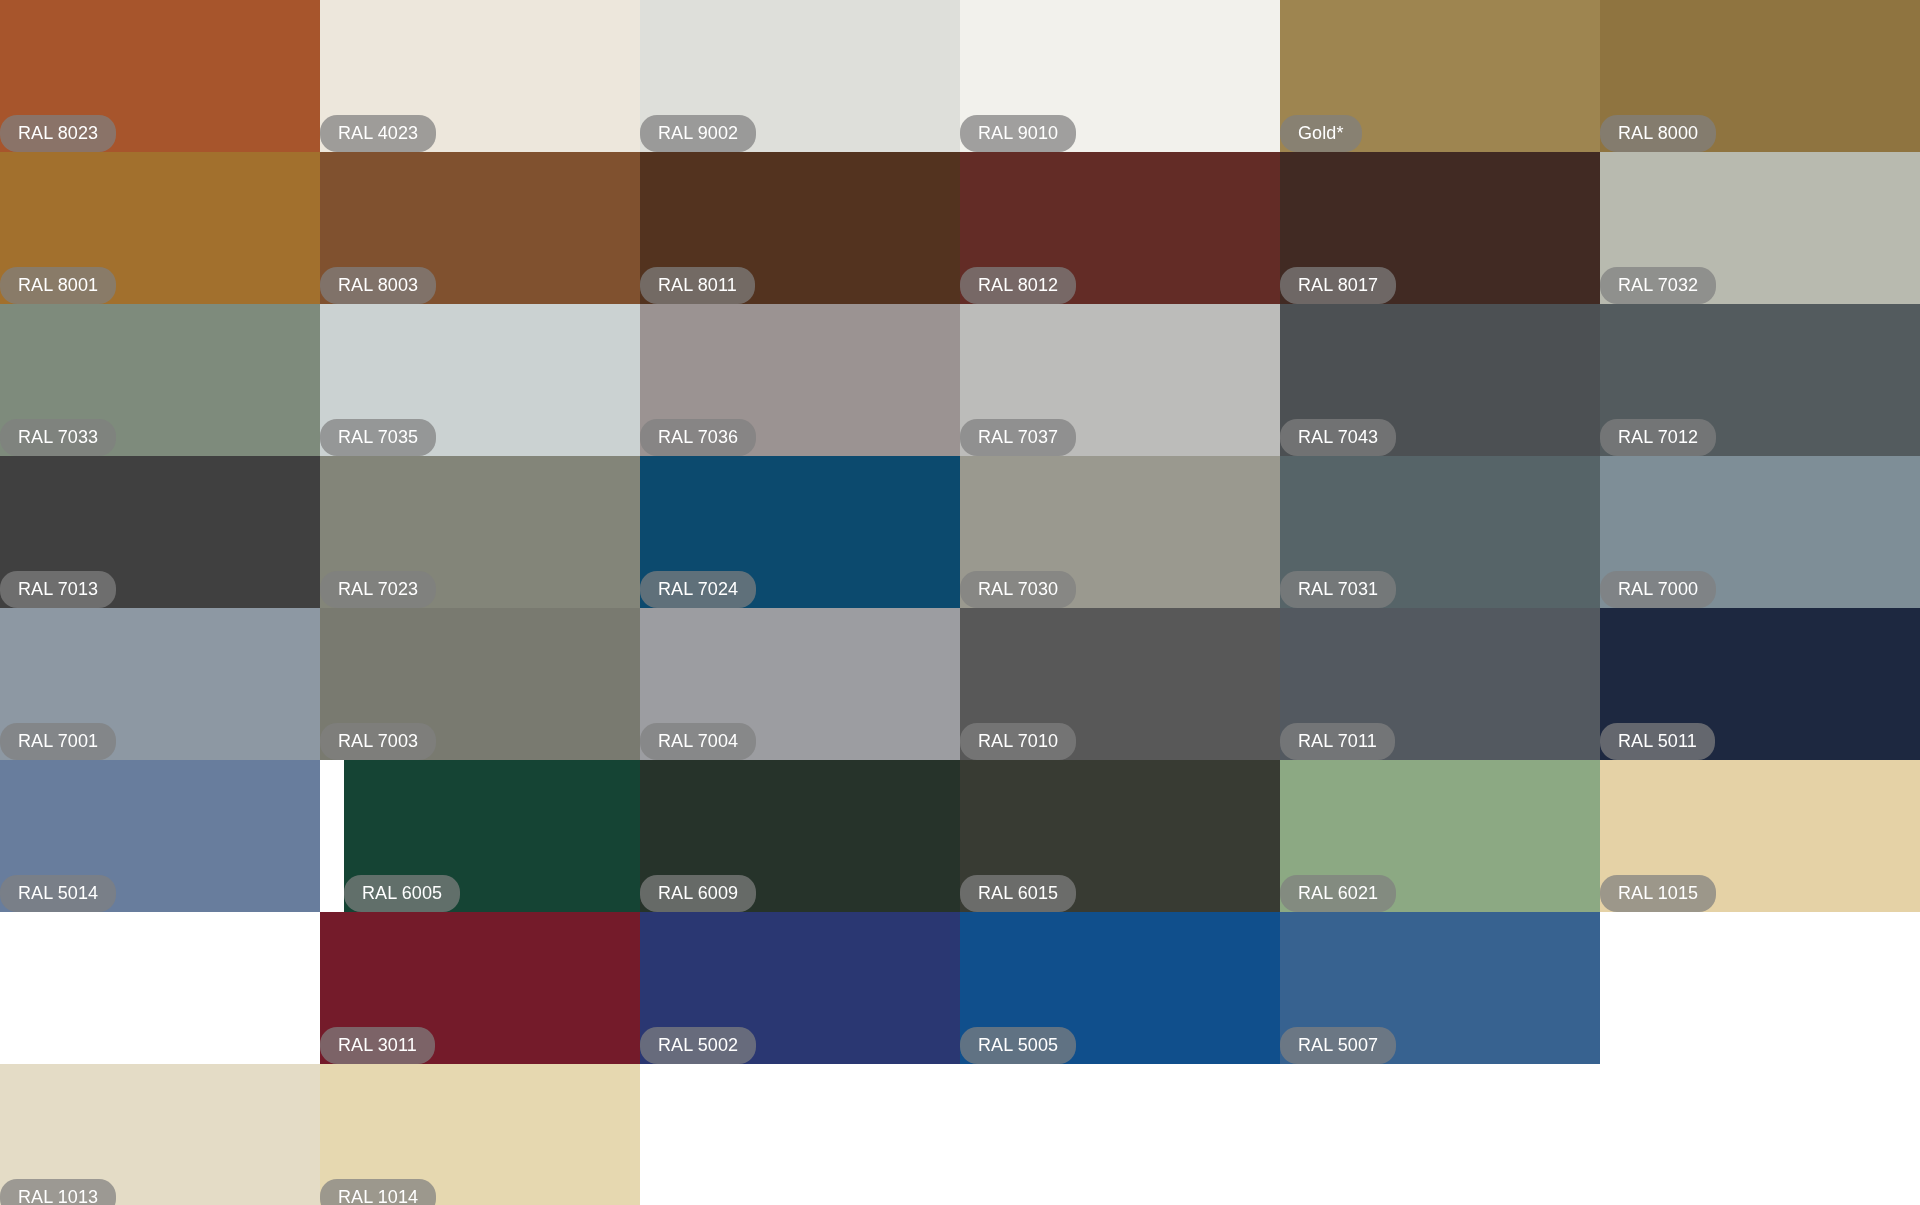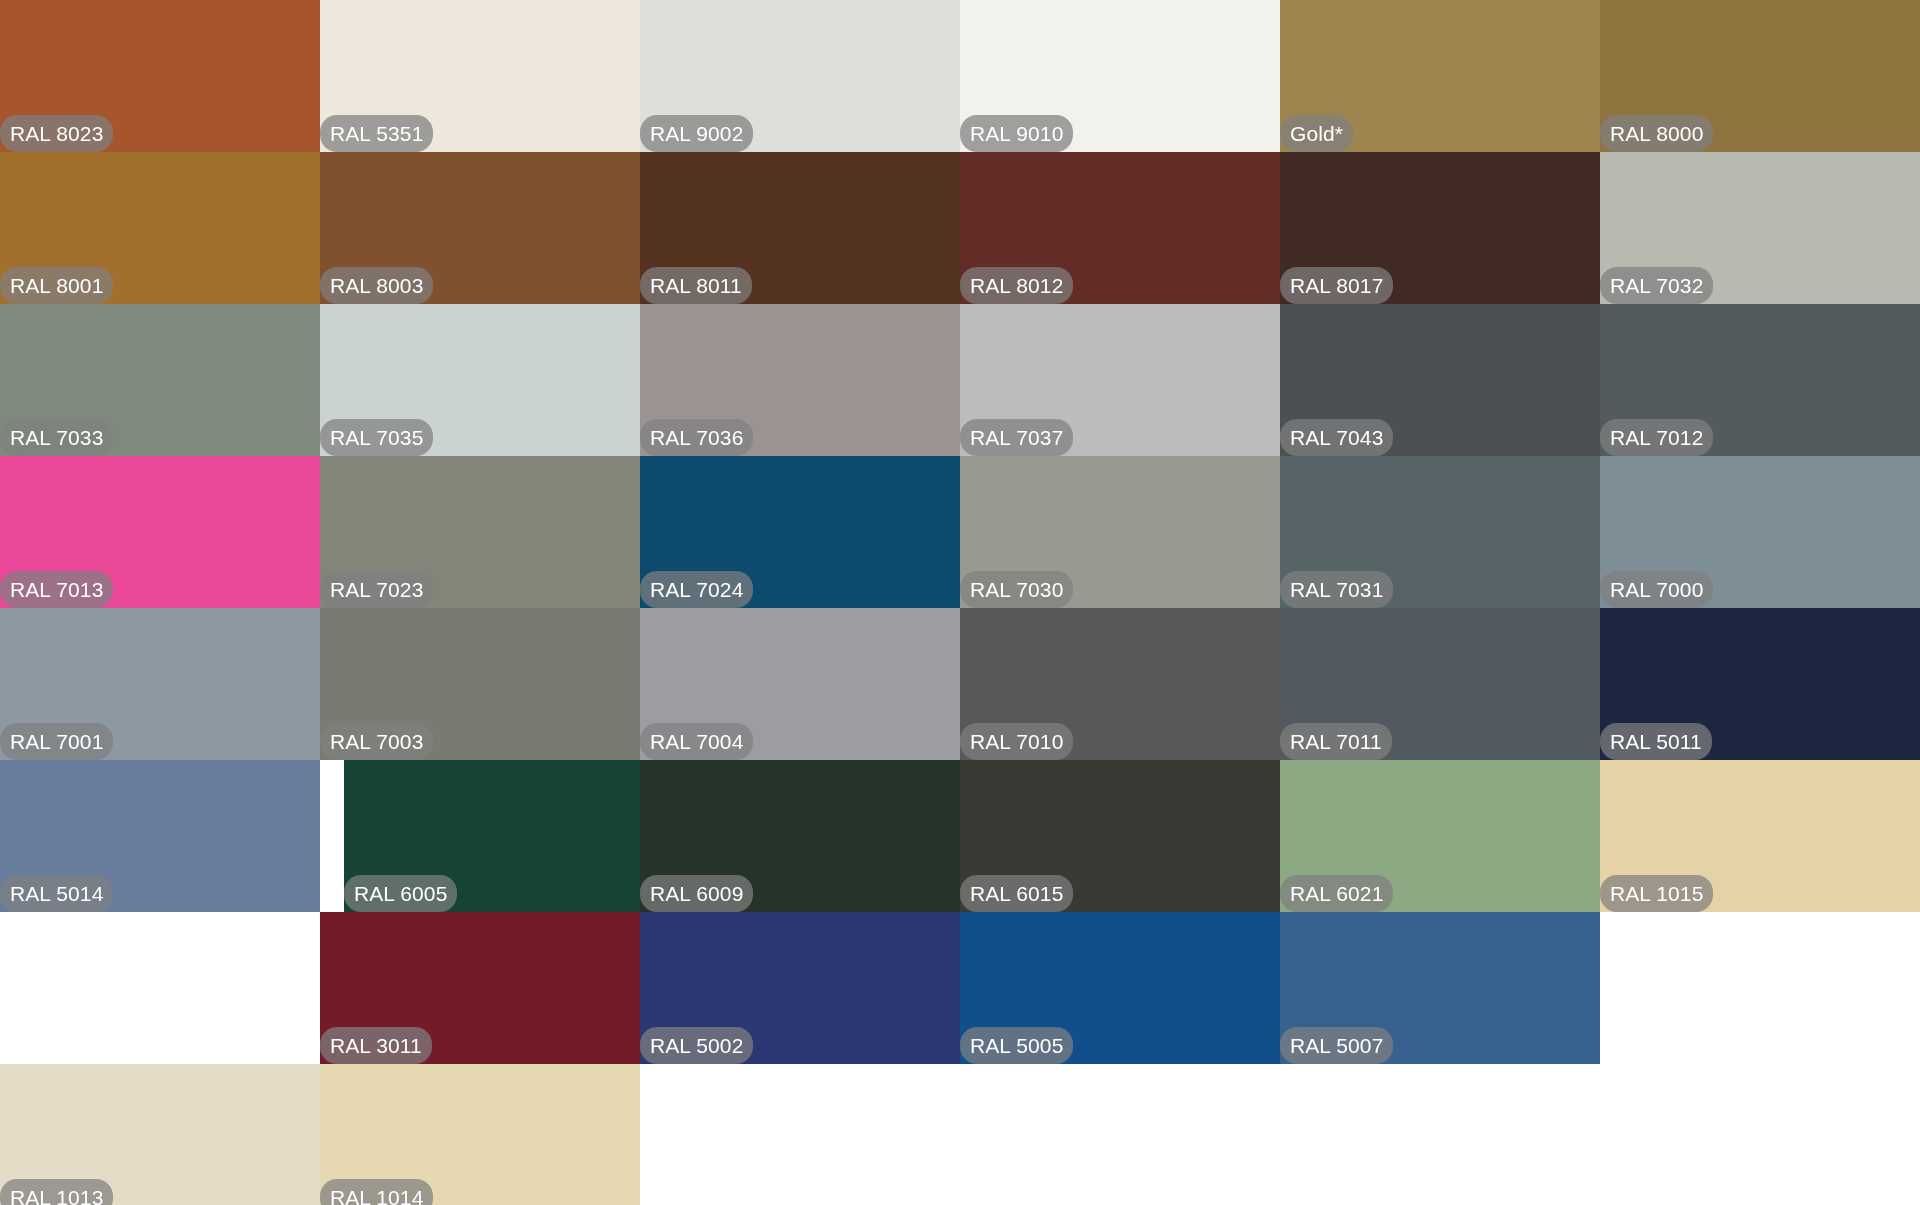--- a/index.html
+++ b/index.html
@@ -19,40 +19,40 @@
     position:absolute;
     overflow:hidden;
   }
   .swatch-label {
     position:absolute;
     left:0;
     bottom:0;
     height:37px;
     display:flex;
     align-items:center;
-    padding:0 10px;
+    padding:0 18px;
     background:rgba(128,128,128,0.72);
     color:#ffffff;
-    font-size:21px;
+    font-size:18px;
     line-height:37px;
     letter-spacing:0.1px;
     white-space:nowrap;
     font-family:"Liberation Sans", sans-serif;
     border-radius:17px;
   }
 </style>
 </head>
 <body>
 
 <div id="grid">
     <div class="swatch" style="left: 0px; top: 0px; width: 320px; height: 152px; background: rgb(167, 85, 44);">
       <div class="swatch-label">RAL 8023</div>
     </div>
     <div class="swatch" style="left: 320px; top: 0px; width: 320px; height: 152px; background: rgb(237, 231, 220);">
-      <div class="swatch-label">RAL 5351</div>
+      <div class="swatch-label">RAL 4023</div>
     </div>
     <div class="swatch" style="left: 640px; top: 0px; width: 320px; height: 152px; background: rgb(222, 223, 218);">
       <div class="swatch-label">RAL 9002</div>
     </div>
     <div class="swatch" style="left: 960px; top: 0px; width: 320px; height: 152px; background: rgb(242, 241, 236);">
       <div class="swatch-label">RAL 9010</div>
     </div>
     <div class="swatch" style="left: 1280px; top: 0px; width: 320px; height: 152px; background: rgb(158, 133, 80);">
       <div class="swatch-label">Gold*</div>
     </div>
@@ -88,21 +88,21 @@
     </div>
     <div class="swatch" style="left: 960px; top: 304px; width: 320px; height: 152px; background: rgb(188, 188, 186);">
       <div class="swatch-label">RAL 7037</div>
     </div>
     <div class="swatch" style="left: 1280px; top: 304px; width: 320px; height: 152px; background: rgb(76, 80, 83);">
       <div class="swatch-label">RAL 7043</div>
     </div>
     <div class="swatch" style="left: 1600px; top: 304px; width: 320px; height: 152px; background: rgb(83, 91, 94);">
       <div class="swatch-label">RAL 7012</div>
     </div>
-    <div class="swatch" style="left: 0px; top: 456px; width: 320px; height: 152px; background: #ec4899; text-align: right;">
+    <div class="swatch" style="left: 0px; top: 456px; width: 320px; height: 152px; background: #404040; text-align: right;">
       <div class="swatch-label">RAL 7013</div>
     </div>
     <div class="swatch" style="left: 320px; top: 456px; width: 320px; height: 152px; background: rgb(131, 133, 121);">
       <div class="swatch-label">RAL 7023</div>
     </div>
     <div class="swatch" style="left: 640px; top: 456px; width: 323px; height: 152px; background: #0c4a6e;">
       <div class="swatch-label">RAL 7024</div>
     </div>
     <div class="swatch" style="left: 960px; top: 456px; width: 320px; height: 152px; background: rgb(154, 153, 143);">
       <div class="swatch-label">RAL 7030</div>

